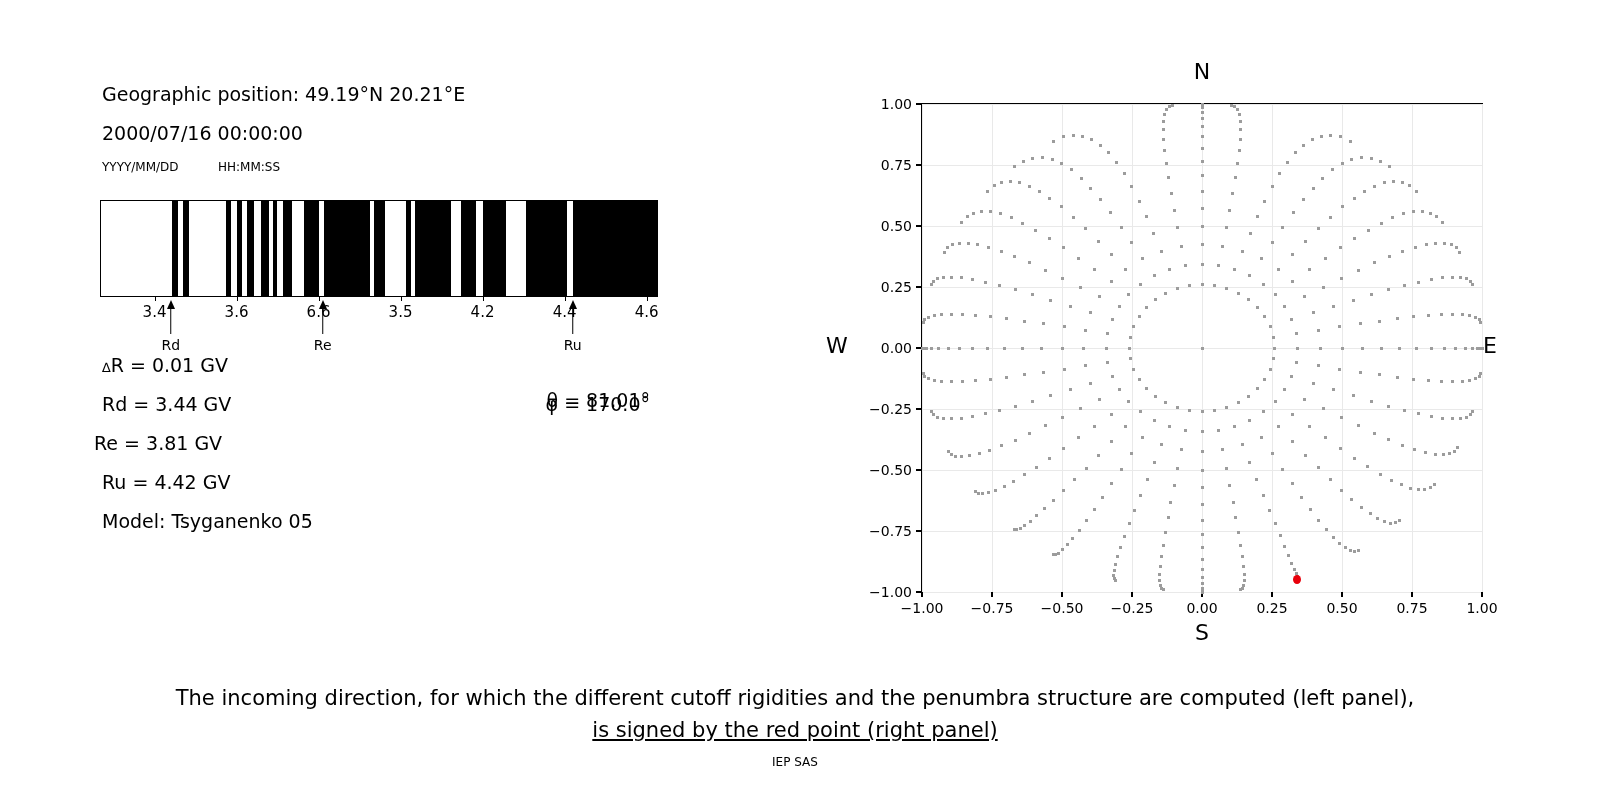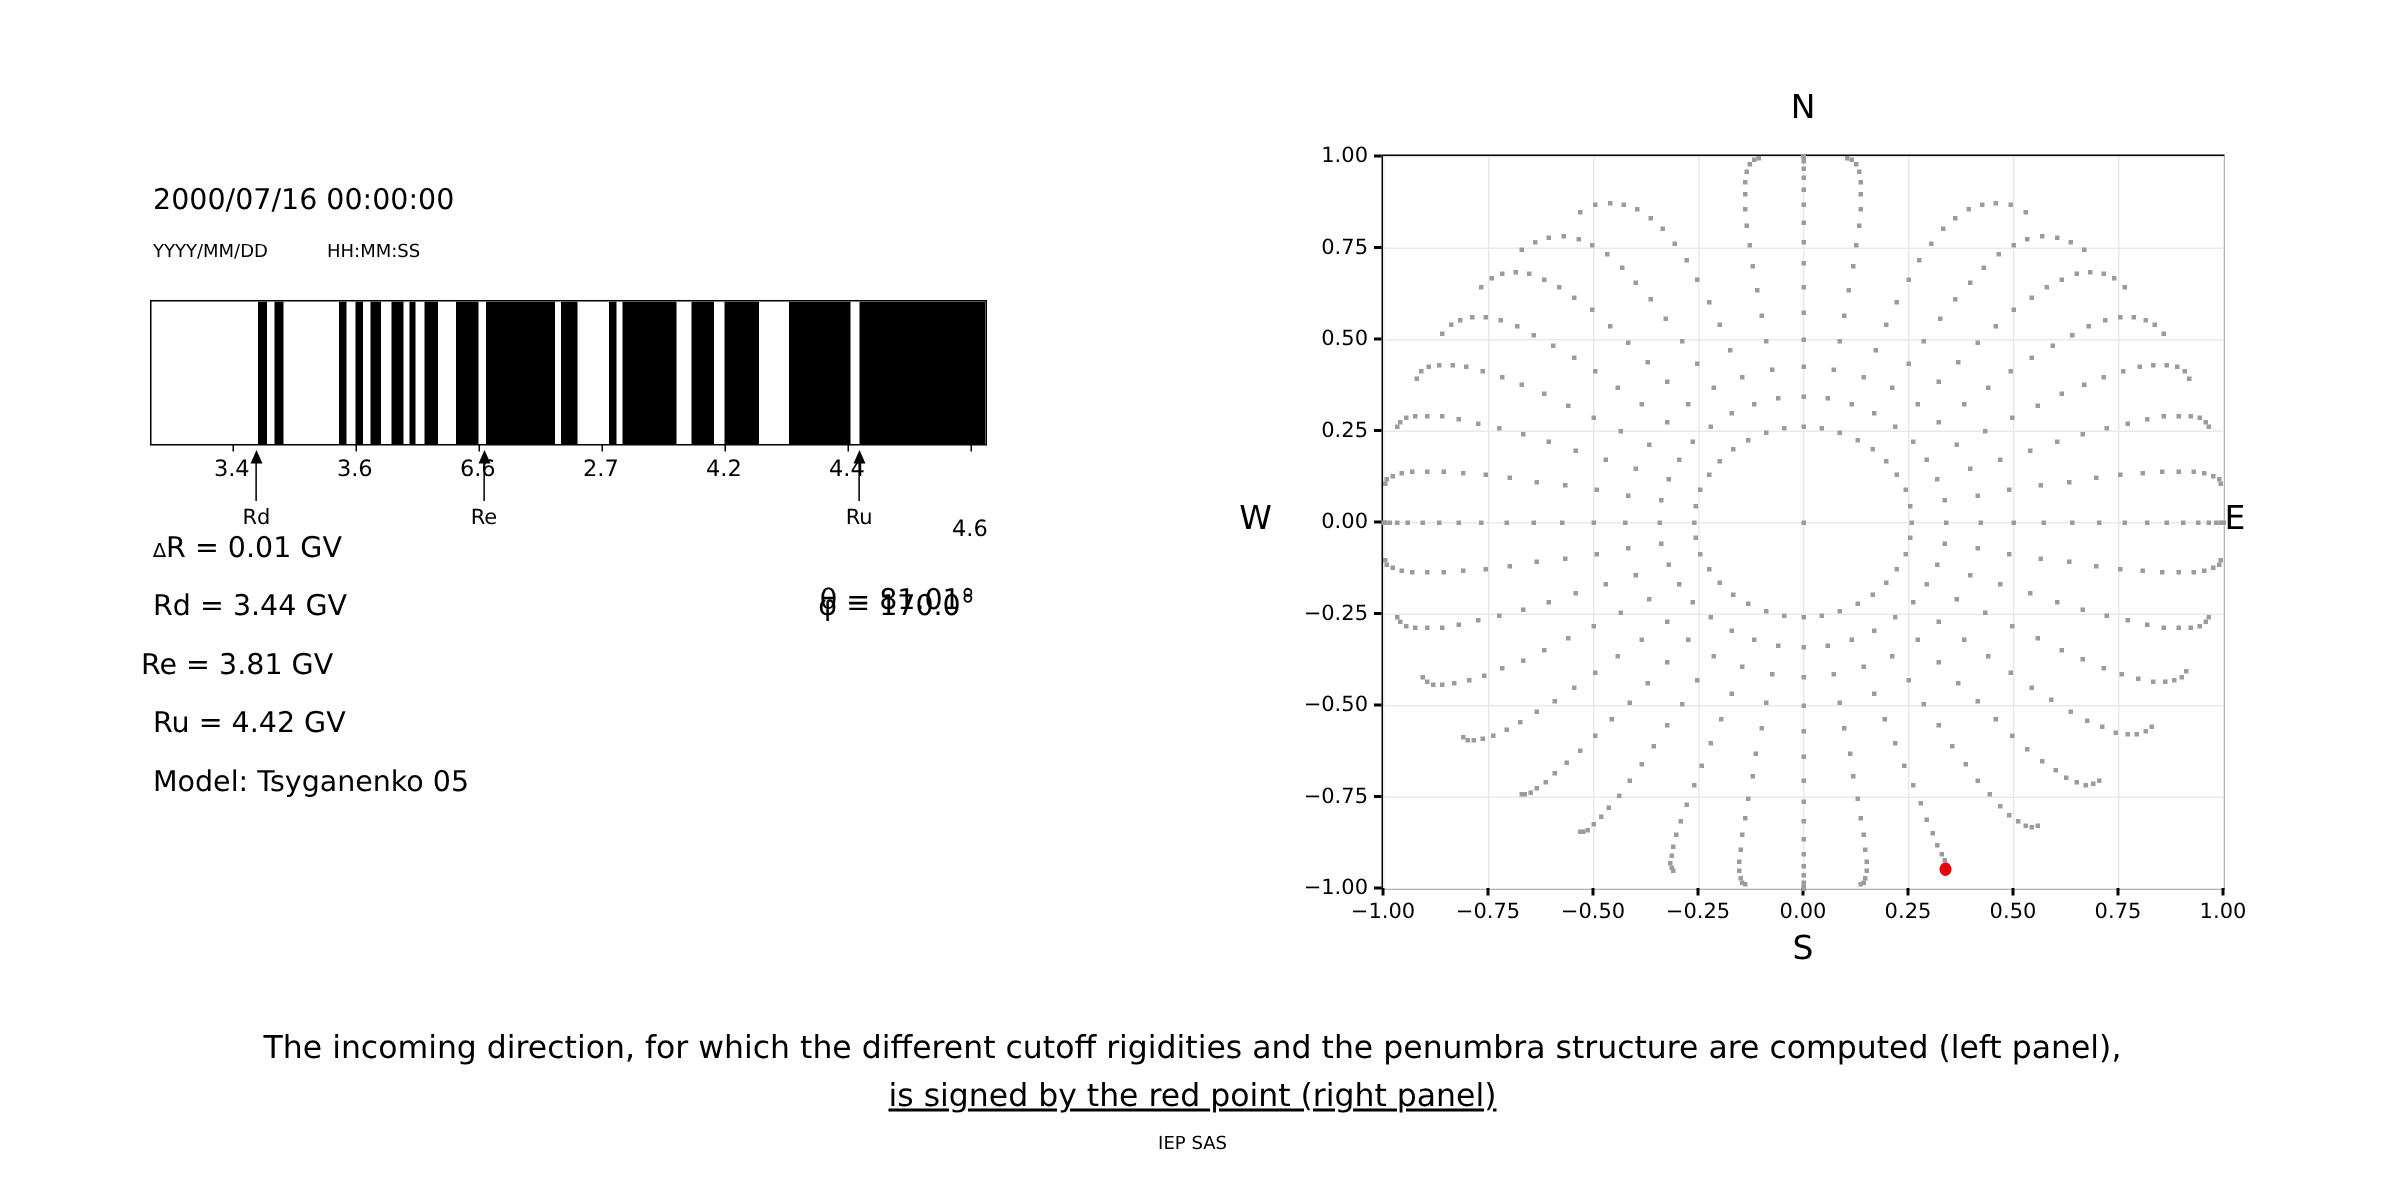--- a/index.html
+++ b/index.html
@@ -40,20 +40,21 @@
   .caption-wrap{position:absolute;left:0;top:0;width:1590px;text-align:center;}
   .cap1{position:absolute;left:0;width:100%;top:686px;font-size:21px;}
   .cap2{position:absolute;left:0;width:100%;top:718px;font-size:21px;text-decoration:underline;}
   .credit{position:absolute;left:0;width:100%;top:755px;font-size:12px;}
 </style>
 </head>
 <body>
 
 <div class="fig">
 
+  <div class="t sz19" style="left:102px;top:84px;">Geographic position: 49.19°N 20.21°E</div>
   <div class="t sz19" style="left:102px;top:123px;">2000/07/16 00:00:00</div>
   <div class="t sz12" style="left:102px;top:161px;">YYYY/MM/DD</div>
   <div class="t sz12" style="left:218px;top:161px;">HH:MM:SS</div>
 
   <div class="pen-box">
     <div class="pen-bands">
         <div class="pen-band" style="left: 70.9351px; width: 6.15044px;"></div>
         <div class="pen-band" style="left: 82.0059px; width: 6.15044px;"></div>
         <div class="pen-band" style="left: 125.059px; width: 4.92035px;"></div>
         <div class="pen-band" style="left: 136.13px; width: 4.92035px;"></div>
@@ -73,27 +74,27 @@
       </div>
   </div>
   <div class="pen-axis">
       <div class="pen-tickmark" style="left: 54.5339px;"></div>
       <div class="pen-ticklabel" style="left: 54.5339px;">3.4</div>
       <div class="pen-tickmark" style="left: 136.54px;"></div>
       <div class="pen-ticklabel" style="left: 136.54px;">3.6</div>
       <div class="pen-tickmark" style="left: 218.546px;"></div>
       <div class="pen-ticklabel" style="left: 218.546px;">6.6</div>
       <div class="pen-tickmark" style="left: 300.552px;"></div>
-      <div class="pen-ticklabel" style="left: 300.552px;">2.7</div>
+      <div class="pen-ticklabel" style="left: 300.552px;">3.5</div>
       <div class="pen-tickmark" style="left: 382.558px;"></div>
       <div class="pen-ticklabel" style="left: 382.558px;">4.2</div>
       <div class="pen-tickmark" style="left: 464.563px;"></div>
       <div class="pen-ticklabel" style="left: 464.563px;">4.4</div>
       <div class="pen-tickmark" style="left: 546.569px;"></div>
-      <div class="pen-ticklabel" style="left: 546.569px; margin-top: 40px;">4.6</div>
+      <div class="pen-ticklabel" style="left: 546.569px;">4.6</div>
       <div class="pen-arrow-head" style="left: 70.9351px;"></div>
       <div class="pen-arrow-shaft" style="left: 70.9351px;"></div>
       <div class="pen-marker-label" style="left: 70.9351px;">Rd</div>
       <div class="pen-arrow-head" style="left: 222.646px;"></div>
       <div class="pen-arrow-shaft" style="left: 222.646px;"></div>
       <div class="pen-marker-label" style="left: 222.646px;">Re</div>
       <div class="pen-arrow-head" style="left: 472.764px;"></div>
       <div class="pen-arrow-shaft" style="left: 472.764px;"></div>
       <div class="pen-marker-label" style="left: 472.764px;">Ru</div>
     </div>

